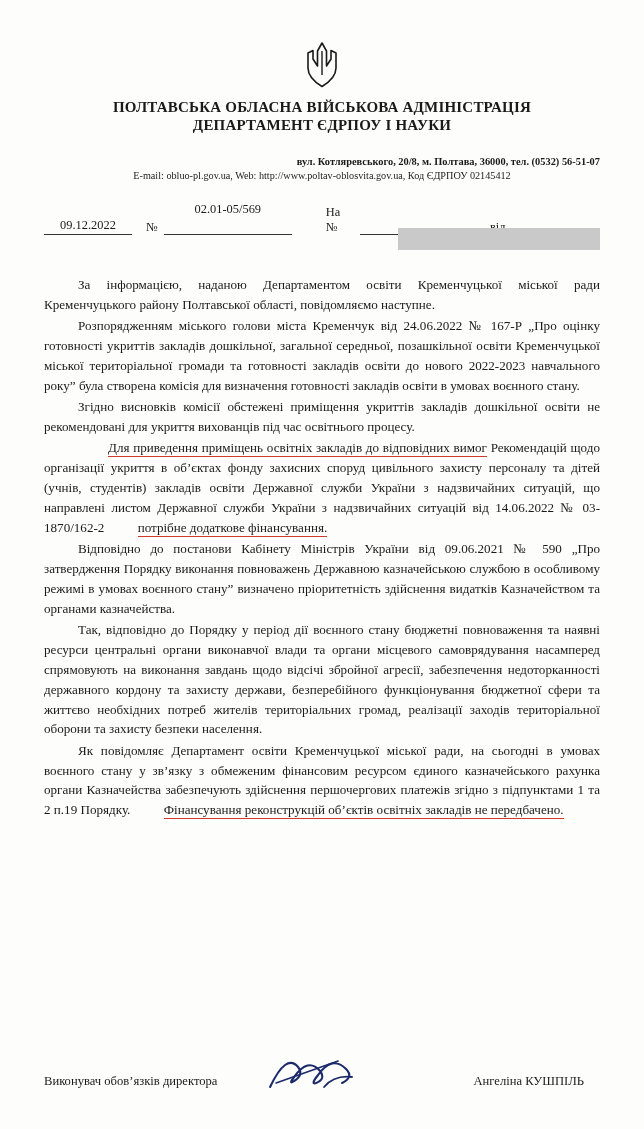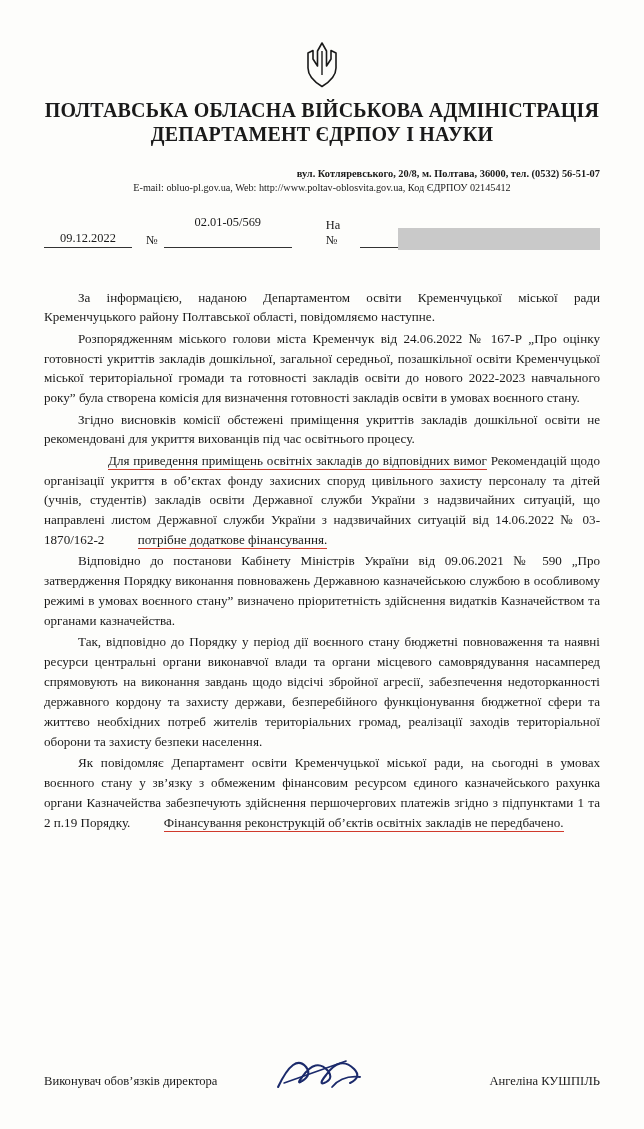--- a/index.html
+++ b/index.html
@@ -35,21 +35,21 @@
     height: 46px;
   }
 
   
   .letterhead {
     text-align: center;
     margin-top: 10px;
   }
   .lh-line1, .lh-line2 {
     font-weight: bold;
-    font-size: 20px;
+    font-size: 15px;
     letter-spacing: 0.2px;
     line-height: 1.22;
     text-align: center;
   }
   .lh-addr {
     font-size: 10.4px;
     font-weight: bold;
     margin-top: 20px;
     line-height: 1.35;
     text-align: right;
@@ -129,21 +129,21 @@
   .u-red {
     border-bottom: 1.6px solid #d03a2c;
     padding-bottom: 1px;
     margin-left: 30px;
   }
 
   
   .sig-row {
     position: absolute;
     left: 44px;
-    right: 44px;
+    right: 60px;
     bottom: 40px;
     display: flex;
     align-items: flex-end;
     justify-content: space-between;
     font-size: 12.6px;
   }
   .sig-title { white-space: nowrap; }
   .sig-name  { white-space: nowrap; }
   .sig-mark {
     position: absolute;

